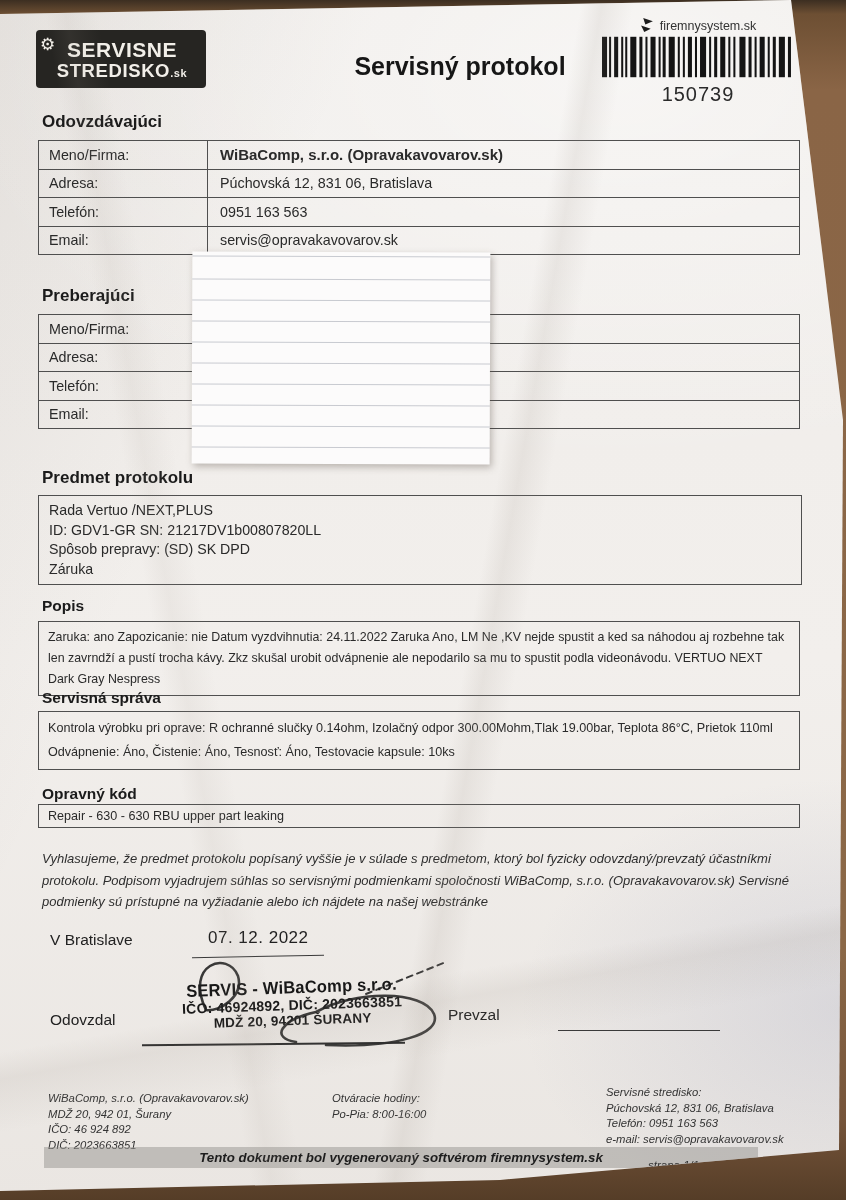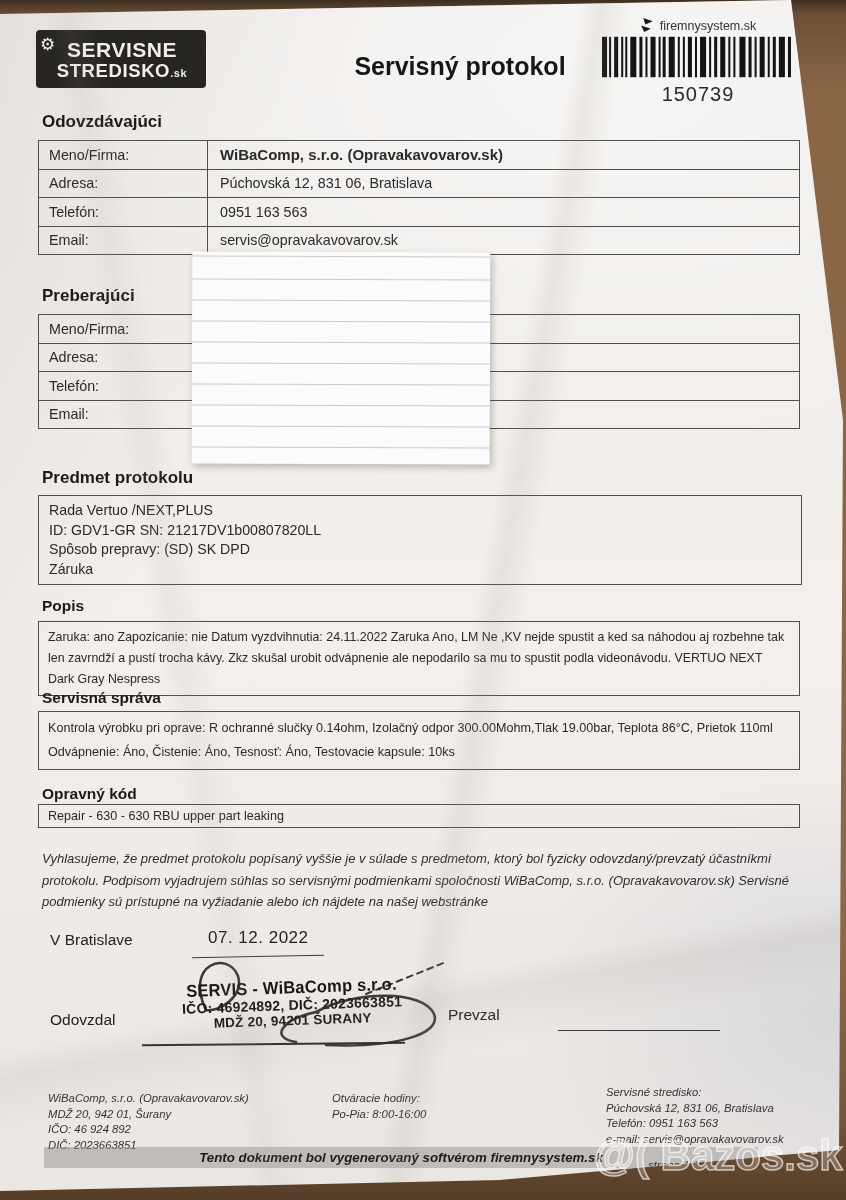--- a/index.html
+++ b/index.html
@@ -242,14 +242,13 @@
       <div>Servisné stredisko:</div>
       <div>Púchovská 12, 831 06, Bratislava</div>
       <div>Telefón: 0951 163 563</div>
       <div>e-mail: servis@opravakavovarov.sk</div>
     </div>
 
     <div class="abs graybar">Tento dokument bol vygenerovaný softvérom firemnysystem.sk</div>
     <div class="abs strana">strana 1/1</div>
   </div>
 
-  <div class="abs watermark">@( Bazos.sk</div>
 </div>
 
 </body></html>

